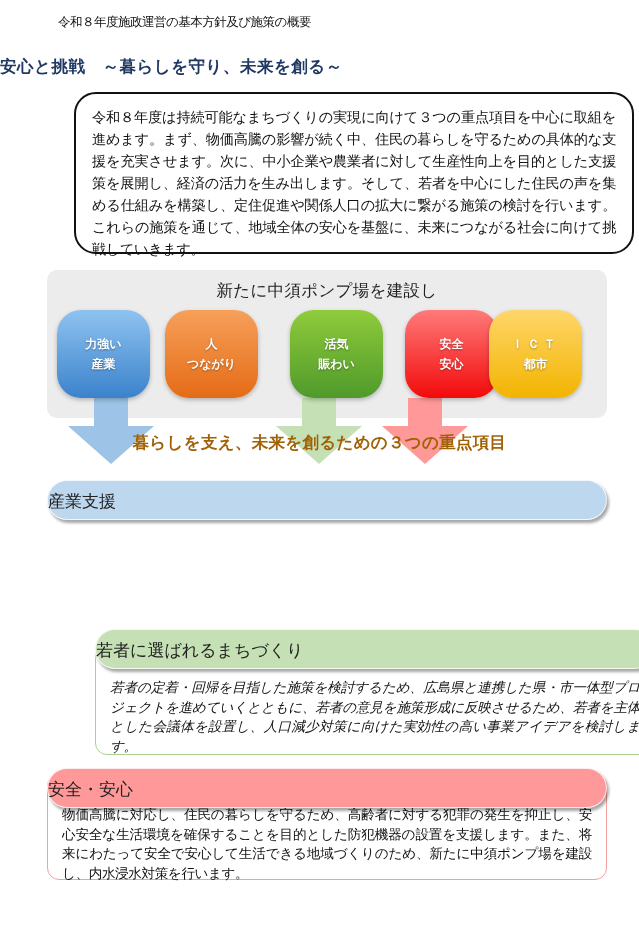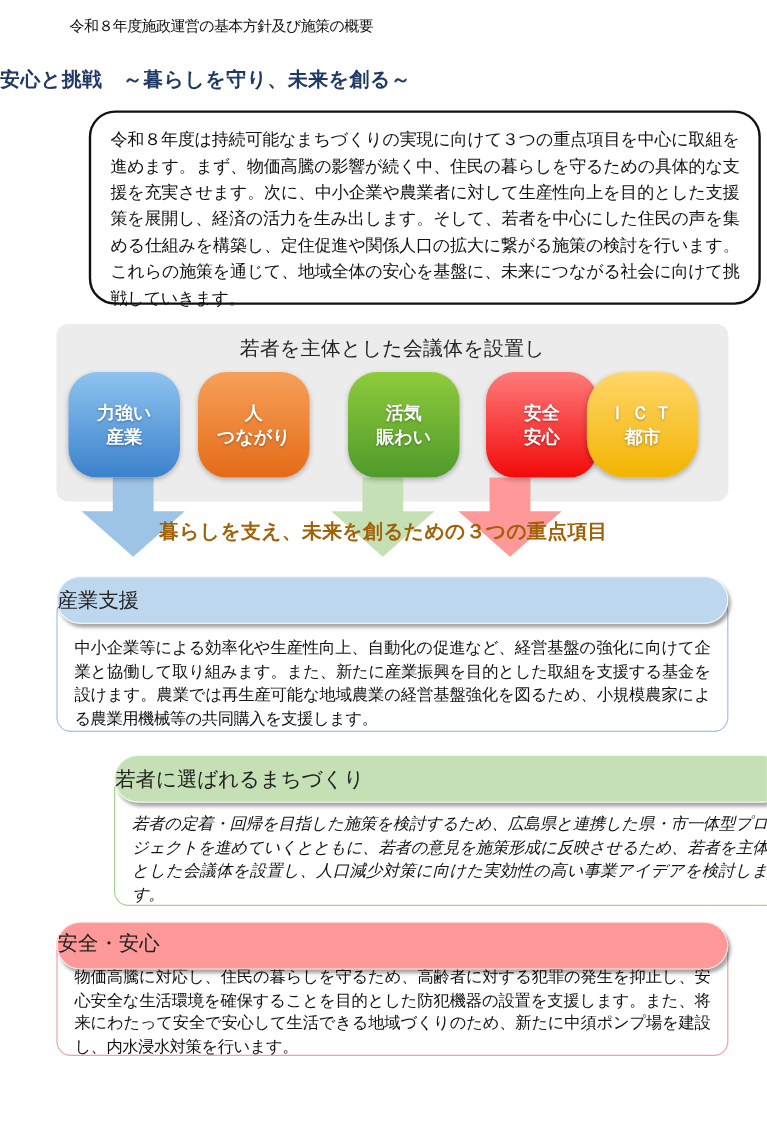--- a/index.html
+++ b/index.html
@@ -16,21 +16,21 @@
   .vision-panel { position: absolute; left: 47px; top: 270px; width: 560px; height: 148px;
     background: #ececec; border-radius: 10px; }
   .vision-title { position: absolute; left: 0; width: 100%; top: 10px; text-align: center; font-size: 16.5px; color: #222; letter-spacing: 0.3px; }
 
   .arrow { position: absolute; }
   .arrow .shaft { position: absolute; }
   .arrow .head { position: absolute; width: 0; height: 0; }
 
   .vision-card { position: absolute; top: 310px; width: 93px; height: 88px; border-radius: 24px;
     display: flex; flex-direction: column; justify-content: center; align-items: center;
-    color: #fff; font-size: 15px; line-height: 20px; font-weight: bold; text-align: center;
+    color: #fff; font-size: 12px; line-height: 20px; font-weight: bold; text-align: center;
     text-shadow: 0 1px 2px rgba(0,0,0,0.35); box-shadow: 0 2px 4px rgba(0,0,0,0.25); z-index: 2; }
 
   .focus-caption { position: absolute; left: 0; width: 639px; top: 432px; text-align: center; font-size: 16.5px; font-weight: bold; color: #a16207; z-index: 3; letter-spacing: 0.3px; }
 
   .section { position: absolute; left: 47px; width: 560px; }
   .section-body { position: absolute; left: 0; width: 560px; border: 1.5px solid; border-radius: 12px; background: #fff; padding: 0 14px; }
   .section-header { position: absolute; left: 0; width: 560px; height: 40px; border-radius: 20px;
     text-align: left; font-size: 17px; line-height: 40px; color: #222;
     box-shadow: 2px 3px 3px rgba(0,0,0,0.35); z-index: 2; border: 1px solid rgba(255,255,255,0.8); }
   .section-text { font-size: 13.6px; line-height: 19.5px; letter-spacing: -0.4px; color: #111; text-align: justify; }
@@ -39,21 +39,21 @@
 <body>
 
 <div class="doc-header">令和８年度施政運営の基本方針及び施策の概要</div>
 <div class="main-title">安心と挑戦　～暮らしを守り、未来を創る～</div>
 
 <div class="intro-box">
   <p class="intro-text">令和８年度は持続可能なまちづくりの実現に向けて３つの重点項目を中心に取組を進めます。まず、物価高騰の影響が続く中、住民の暮らしを守るための具体的な支援を充実させます。次に、中小企業や農業者に対して生産性向上を目的とした支援策を展開し、経済の活力を生み出します。そして、若者を中心にした住民の声を集める仕組みを構築し、定住促進や関係人口の拡大に繋がる施策の検討を行います。これらの施策を通じて、地域全体の安心を基盤に、未来につながる社会に向けて挑戦していきます。</p>
 </div>
 
 <div class="vision-panel">
-  <div class="vision-title">若者を主体とした会議体を設置し</div>
+  <div class="vision-title">新たに中須ポンプ場を建設し</div>
 </div>
 
 <div class="arrow" style="left:68px; top:398px; width:86px; height:66px; z-index:1;">
   <div class="shaft" style="left:26px; top:0; width:34px; height:30px; background:#9dc3e6;"></div>
   <div class="head" style="left:0; top:28px; border-left:43px solid transparent; border-right:43px solid transparent; border-top:38px solid #9dc3e6;"></div>
 </div>
 <div class="arrow" style="left:276px; top:398px; width:86px; height:66px; z-index:1;">
   <div class="shaft" style="left:26px; top:0; width:34px; height:30px; background:#c5e0b4;"></div>
   <div class="head" style="left:0; top:28px; border-left:43px solid transparent; border-right:43px solid transparent; border-top:38px solid #c5e0b4;"></div>
 </div>
@@ -71,39 +71,36 @@
   <span>つながり</span>
 </div>
 <div class="vision-card" style="left:290px; background:linear-gradient(#8fcb3c,#4f9a2a);justify-content:center;">
   <span>活気</span>
   <span>賑わい</span>
 </div>
 <div class="vision-card" style="left:381px; background:linear-gradient(#ff7a7a,#f20a0a);margin-left:24px;">
   <span>安全</span>
   <span>安心</span>
 </div>
-<div class="vision-card" style="left:489px; background:linear-gradient(#ffd66a,#f2b400);border-radius:32px;">
+<div class="vision-card" style="left:489px; background:linear-gradient(#ffd66a,#f2b400);">
   <span style="letter-spacing:4px;">ＩＣＴ</span>
   <span>都市</span>
 </div>
 
 <div class="focus-caption">暮らしを支え、未来を創るための３つの重点項目</div>
 
 <div class="section" style="top:480px; height:132px;">
   <div class="section-header" style="top:0; background:#bdd7ee;">産業支援</div>
-  <div class="section-body" style="top:18px; height:112px; border-color:#9dc3e6; padding-top:32px;">
-    <p class="section-text">中小企業等による効率化や生産性向上、自動化の促進など、経営基盤の強化に向けて企業と協働して取り組みます。また、新たに産業振興を目的とした取組を支援する基金を設けます。農業では再生産可能な地域農業の経営基盤強化を図るため、小規模農家による農業用機械等の共同購入を支援します。</p>
-  </div>
 </div>
 
 <div class="section" style="top:629px; height:128px;margin-left:48px;">
   <div class="section-header" style="top:0; background:#c5e0b4;">若者に選ばれるまちづくり</div>
   <div class="section-body" style="top:18px; height:108px; border-color:#a9d18e; padding-top:30px;font-style:italic;">
     <p class="section-text">若者の定着・回帰を目指した施策を検討するため、広島県と連携した県・市一体型プロジェクトを進めていくとともに、若者の意見を施策形成に反映させるため、若者を主体とした会議体を設置し、人口減少対策に向けた実効性の高い事業アイデアを検討します。</p>
   </div>
 </div>
 
 <div class="section" style="top:768px; height:126px;">
-  <div class="section-header" style="top:0; background:#ff9999;font-family:Liberation Mono, monospace;">安全・安心</div>
+  <div class="section-header" style="top:0; background:#ff9999;">安全・安心</div>
   <div class="section-body" style="top:6px; height:106px; border-color:#f4a0a0; padding-top:30px;">
     <p class="section-text">物価高騰に対応し、住民の暮らしを守るため、高齢者に対する犯罪の発生を抑止し、安心安全な生活環境を確保することを目的とした防犯機器の設置を支援します。また、将来にわたって安全で安心して生活できる地域づくりのため、新たに中須ポンプ場を建設し、内水浸水対策を行います。</p>
   </div>
 </div>
 
 </body></html>

